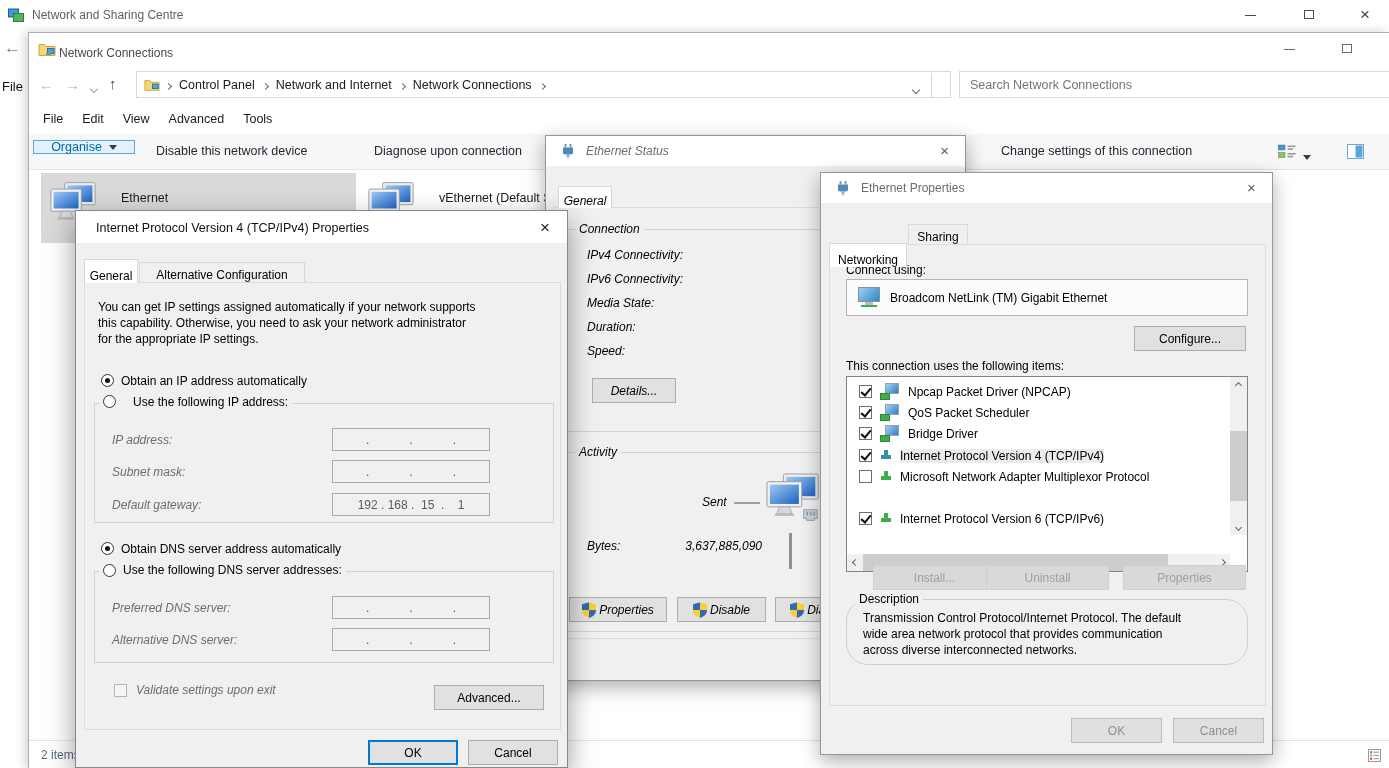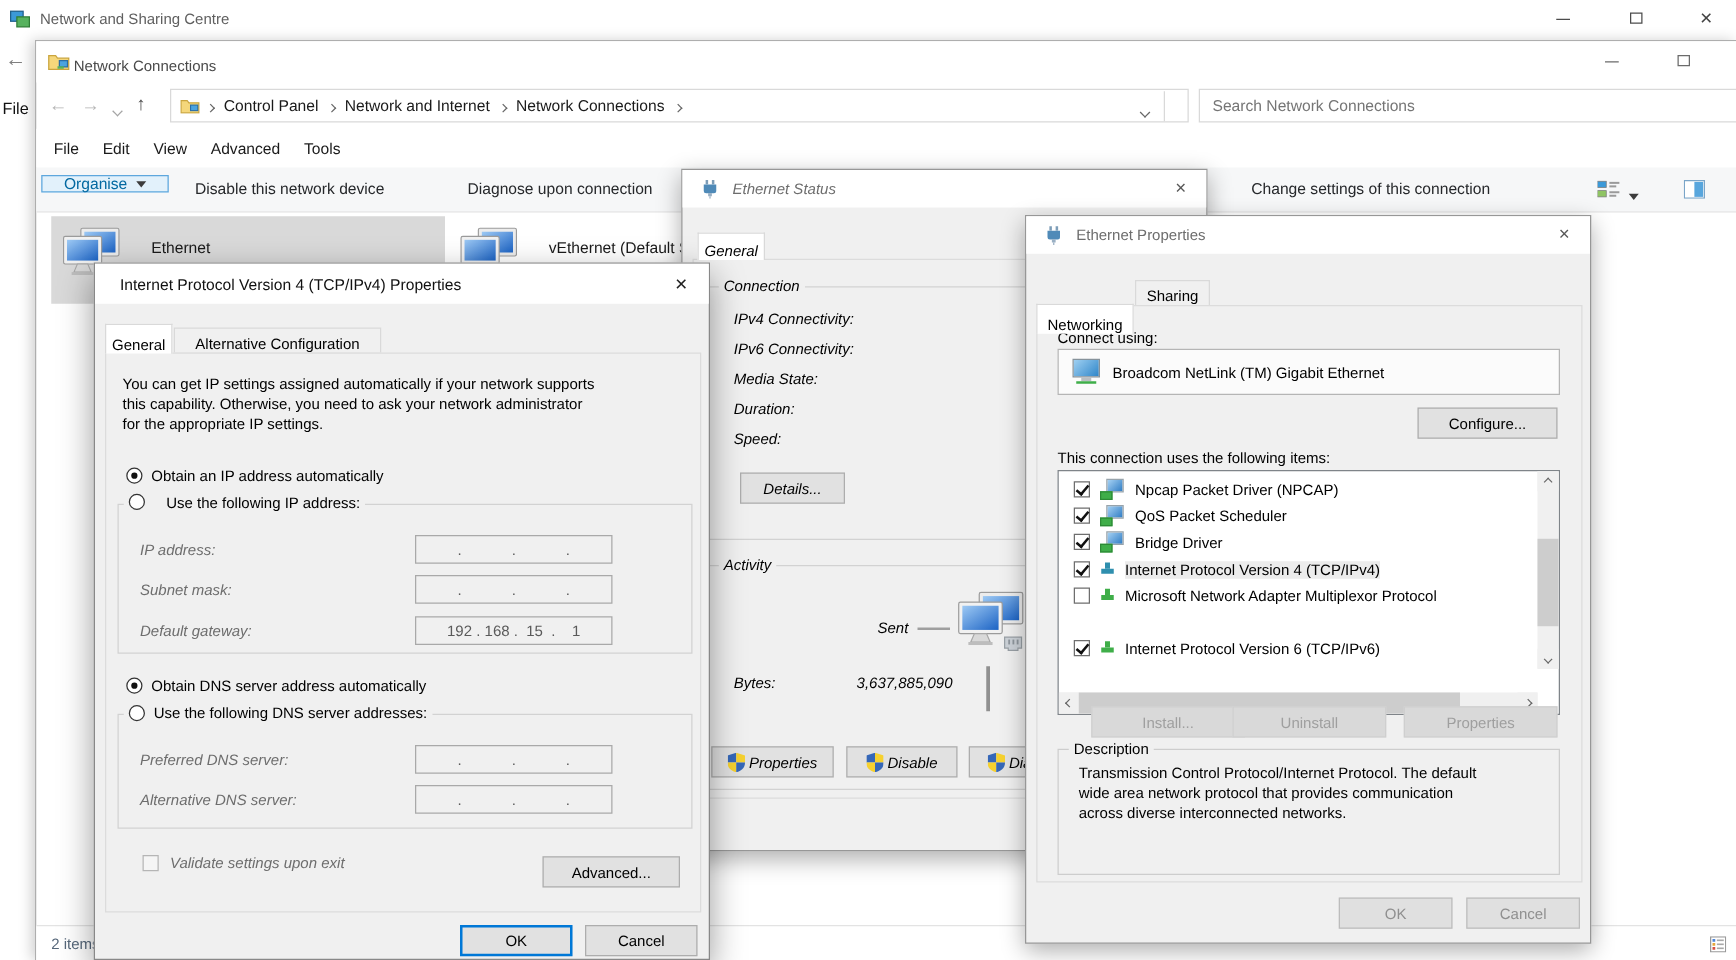--- a/index.html
+++ b/index.html
@@ -501,21 +501,21 @@
     <div class="btn disabled" style="left:28px;top:392px;width:123px;height:25px;margin-left:24px;">
       <span>Install...</span>
     </div>
     <div class="btn disabled" style="left:165px;top:392px;width:123px;height:25px;">
       <span>Uninstall</span>
     </div>
     <div class="btn disabled" style="left:302px;top:392px;width:123px;height:25px;">
       <span>Properties</span>
     </div>
 
-    <div class="groupbox" style="left:25px;top:426px;width:402px;height:101px;border-color:#cdcdcd;">
+    <div class="groupbox" style="left:25px;top:426px;width:402px;height:66px;border-color:#cdcdcd;border-radius:22px;">
       <span class="grouplabel">Description</span>
       <div class="abs" style="left:16px;top:10px;width:378px;line-height:16px;white-space:pre-line">Transmission Control Protocol/Internet Protocol. The default
 wide area network protocol that provides communication
 across diverse interconnected networks.</div>
     </div>
 
     <div class="btn graytext" style="left:250px;top:545px;width:91px;height:25px;">
       <span>OK</span>
     </div>
     <div class="btn graytext" style="left:352px;top:545px;width:91px;height:25px;">

